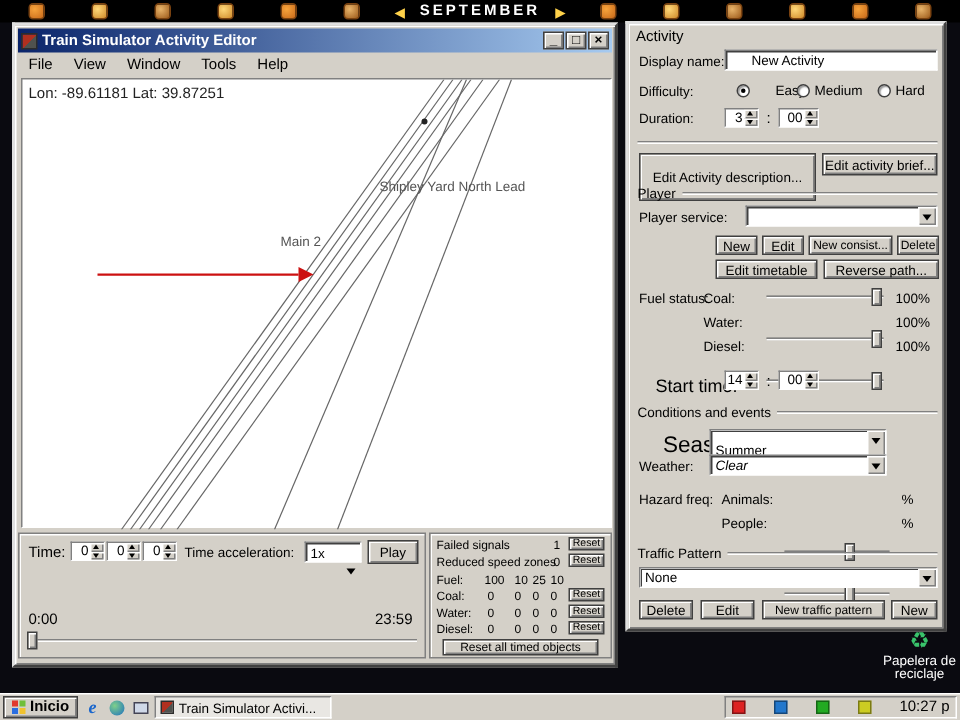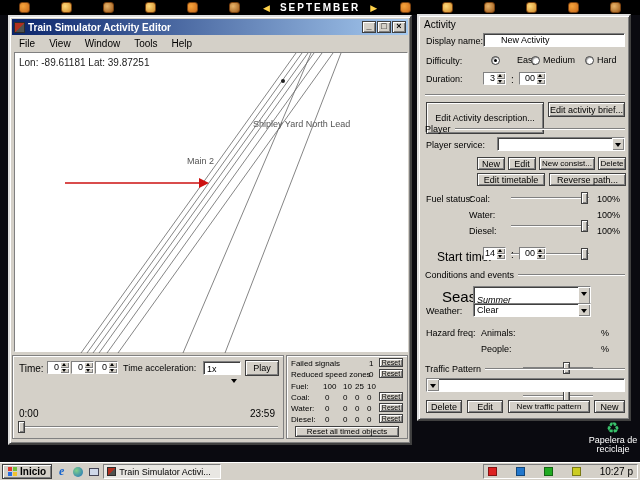--- a/index.html
+++ b/index.html
@@ -360,27 +360,27 @@
         <span class="spin-btn down"></span>
       </span>
   </span>
 
   <div class="section abs" style="left:6px; top:254px; width:200px;">
     <span style="font-size:9px;">Conditions and events</span>
     <span class="line"></span>
   </div>
 
   <span class="abs lbl" style="left:23px; top:272px; font-size:15px;">Season:</span>
-  <span class="combo abs" style="left:54px; top:270px; width:118px; height:28px;font-style:italic;">
+  <span class="combo abs" style="left:54px; top:270px; width:118px; height:28px;">
     <span class="cval">Summer</span>
     <span class="cbtn"></span>
   </span>
 
   <span class="abs lbl" style="left:7px; top:290px; font-size:9px;">Weather:</span>
-  <span class="combo abs" style="left:54px; top:287px; width:118px; height:14px;">
+  <span class="combo abs" style="left:54px; top:287px; width:118px; height:14px;font-style:italic;">
     <span class="cval">Clear</span>
     <span class="cbtn"></span>
   </span>
 
   <span class="abs lbl" style="left:7px; top:312px; font-size:9px;">Hazard freq:</span>
   <span class="abs lbl" style="left:62px; top:312px; font-size:9px;">Animals:</span>
   <div class="slider abs" style="left:104px; top:310px; width:70px;">
     <div class="track"></div>
       <div class="thumb" style="left:40px;"></div>
   </div>
@@ -392,20 +392,21 @@
       <div class="thumb" style="left:40px;"></div>
   </div>
   <span class="abs lbl" style="left:182px; top:328px; font-size:9px;">%</span>
 
   <div class="section abs" style="left:6px; top:348px; width:200px;">
     <span style="font-size:9px;">Traffic Pattern</span>
     <span class="line"></span>
   </div>
 
   <span class="combo abs" style="left:7px; top:362px; width:199px; height:14px;">
+    <span class="cval">None</span>
     <span class="cbtn"></span>
   </span>
 
   <span class="btn abs" style="left:7px;   top:384px; width:36px; height:13px;">Delete</span>
   <span class="btn abs" style="left:48px;  top:384px; width:36px; height:13px;">Edit</span>
   <span class="btn abs" style="left:89px;  top:384px; width:82px; height:13px; font-size:8px;">New traffic pattern</span>
   <span class="btn abs" style="left:175px; top:384px; width:31px; height:13px;">New</span>
 </div>
 
 <div class="recycle">

